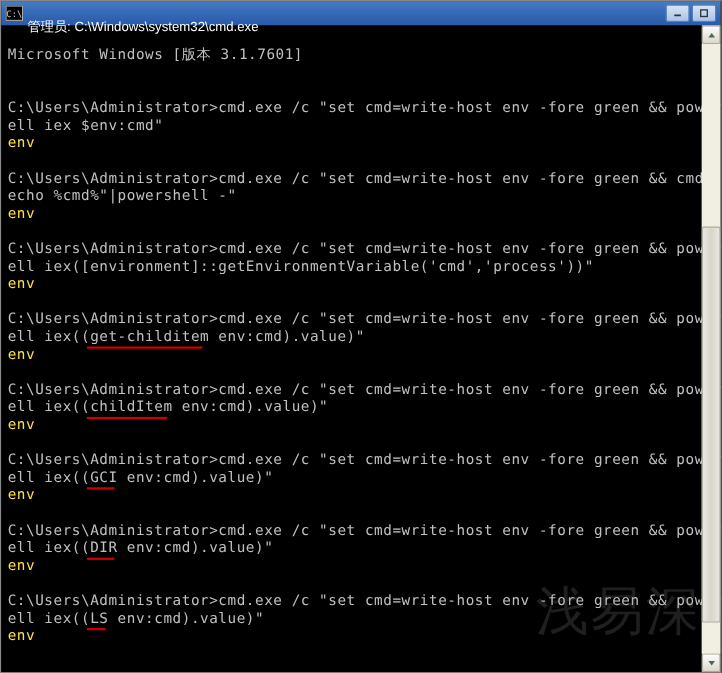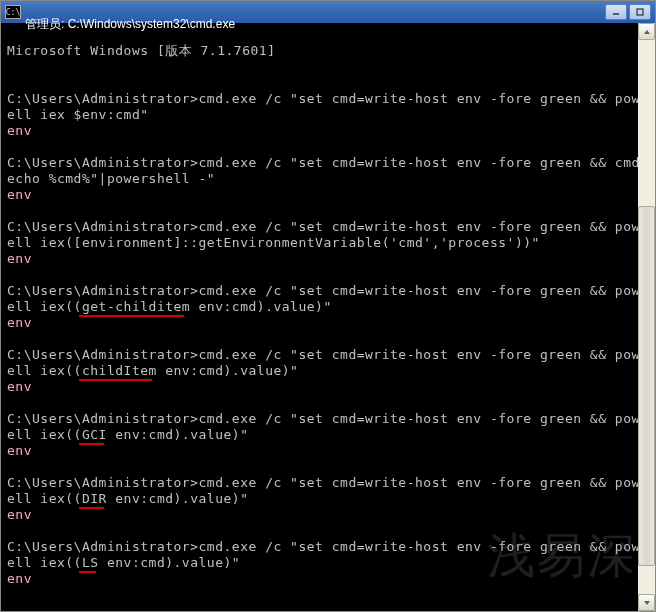--- a/index.html
+++ b/index.html
@@ -51,21 +51,21 @@
   .titlebar .btn svg { width: 10px; height: 10px; }
   .terminal {
     padding: 4px 6px;
     color: #c0c0c0;
     line-height: 16px;
     white-space: pre;
     position: relative;
     letter-spacing: 0.5px;
   }
   .block { display: block; }
-  .green { color: #f9a8d4; }
+  .green { color: #fde047; }
   .underline-wrap { position: relative; }
   .red-underline {
     position: absolute;
     bottom: -2px;
     height: 2px;
     background: #d00000;
   }
   .watermark {
     position: absolute;
     right: 18px;
@@ -125,21 +125,21 @@
     </div>
     <div class="btn">
       <svg viewBox="0 0 10 10">
           <rect x="2" y="2" width="6" height="6" fill="none" stroke="#333" stroke-width="1.2"></rect>
         </svg>
     </div>
   </div>
 </div>
 
 <div class="terminal">
-<span class="block">Microsoft Windows [版本 7.1.7601]</span>
+<span class="block">Microsoft Windows [版本 3.1.7601]</span>
 <div id="cmd-blocks"><span class="block"> </span><span class="block">C:\Users\Administrator&gt;cmd.exe /c "set cmd=write-host env -fore green &amp;&amp; powersh</span><span class="block">ell iex $env:cmd"</span><span class="block green">env</span><span class="block"> </span><span class="block">C:\Users\Administrator&gt;cmd.exe /c "set cmd=write-host env -fore green &amp;&amp; cmd /c </span><span class="block">echo %cmd%"|powershell -"</span><span class="block green">env</span><span class="block"> </span><span class="block">C:\Users\Administrator&gt;cmd.exe /c "set cmd=write-host env -fore green &amp;&amp; powersh</span><span class="block">ell iex([environment]::getEnvironmentVariable('cmd','process'))"</span><span class="block green">env</span><span class="block"> </span><span class="block">C:\Users\Administrator&gt;cmd.exe /c "set cmd=write-host env -fore green &amp;&amp; powersh</span><span class="block underline-wrap">ell iex((get-childitem env:cmd).value)"<span class="red-underline" style="left:72px;width:105px"></span></span><span class="block green">env</span><span class="block"> </span><span class="block">C:\Users\Administrator&gt;cmd.exe /c "set cmd=write-host env -fore green &amp;&amp; powersh</span><span class="block underline-wrap">ell iex((childItem env:cmd).value)"<span class="red-underline" style="left:72px;width:73px"></span></span><span class="block green">env</span><span class="block"> </span><span class="block">C:\Users\Administrator&gt;cmd.exe /c "set cmd=write-host env -fore green &amp;&amp; powersh</span><span class="block underline-wrap">ell iex((GCI env:cmd).value)"<span class="red-underline" style="left:72px;width:25px"></span></span><span class="block green">env</span><span class="block"> </span><span class="block">C:\Users\Administrator&gt;cmd.exe /c "set cmd=write-host env -fore green &amp;&amp; powersh</span><span class="block underline-wrap">ell iex((DIR env:cmd).value)"<span class="red-underline" style="left:72px;width:25px"></span></span><span class="block green">env</span><span class="block"> </span><span class="block">C:\Users\Administrator&gt;cmd.exe /c "set cmd=write-host env -fore green &amp;&amp; powersh</span><span class="block underline-wrap">ell iex((LS env:cmd).value)"<span class="red-underline" style="left:72px;width:17px"></span></span><span class="block green">env</span></div>
 
 </div>
 
 <div class="scrollbar">
   <div class="arrow">
     <svg viewBox="0 0 8 8">
         <polygon points="4,2 1,6 7,6" fill="#4a6a4a"></polygon>
       </svg>
   </div>

